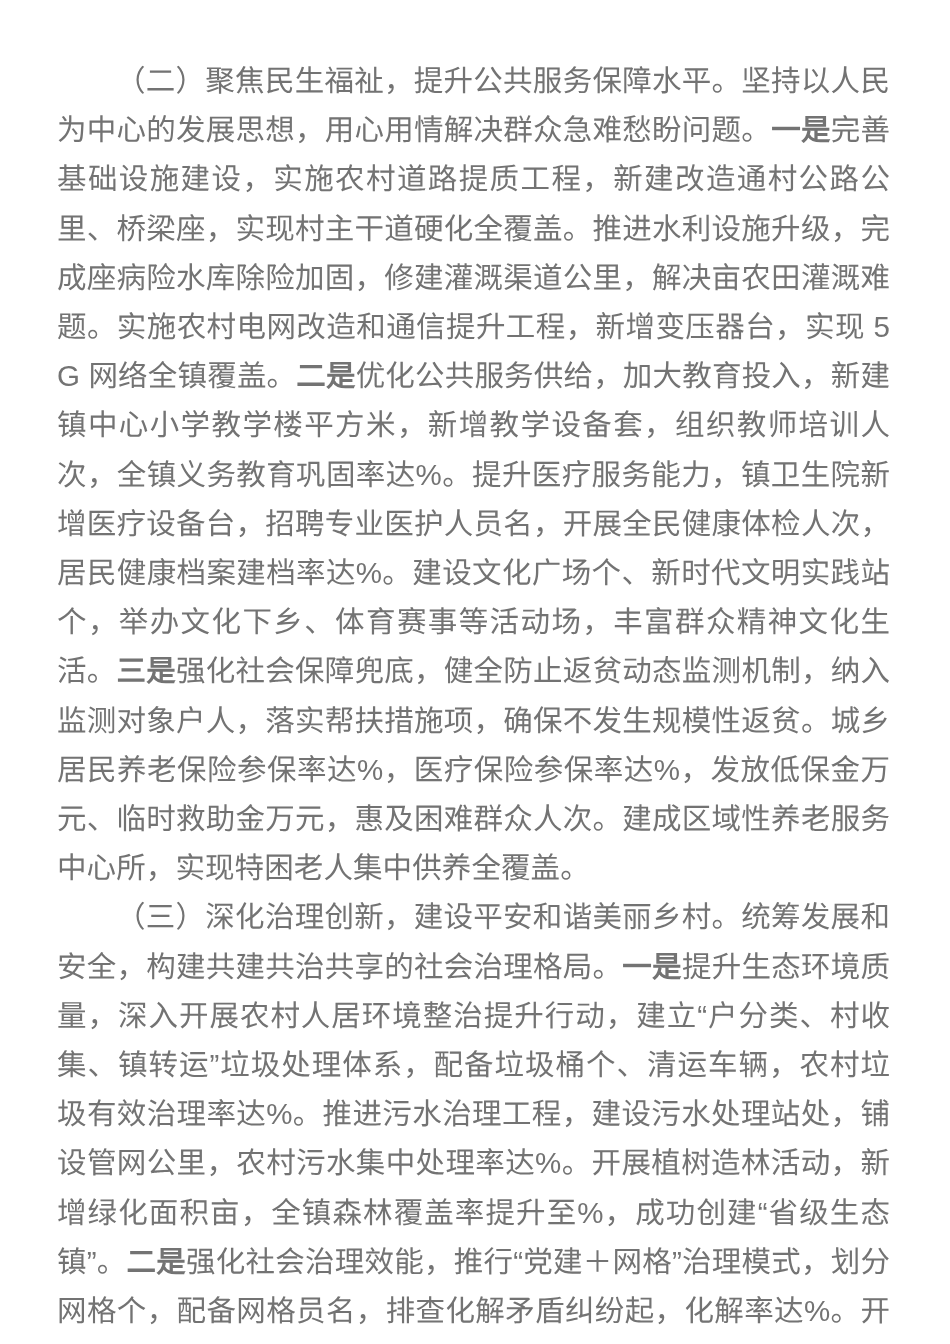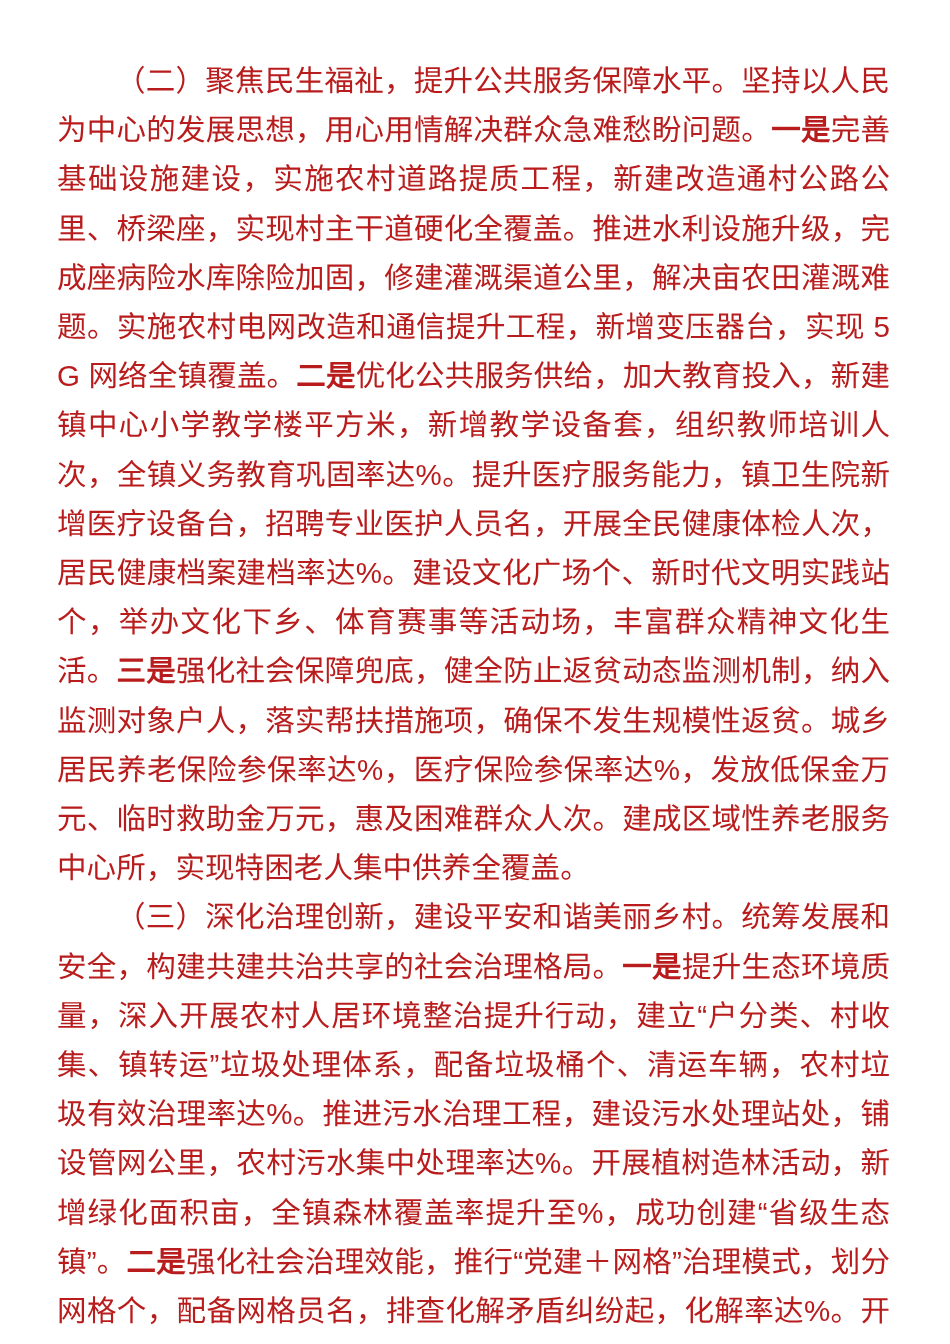--- a/index.html
+++ b/index.html
@@ -29,21 +29,21 @@
   }
   p.para {
     margin: 0 0 0 0;
     font-size: 29.5px;
     line-height: 49.2px;
     text-align: justify;
     text-justify: inter-ideograph;
     text-indent: 2em;
     letter-spacing: 0.1px;
     word-break: break-all;
-    color: #b91c1c;
+    color: #737373;
     font-weight: 400;
   }
   p.para + p.para {
     margin-top: 0;
   }
   .b {
     font-weight: 700;
   }
 </style>
 </head>

